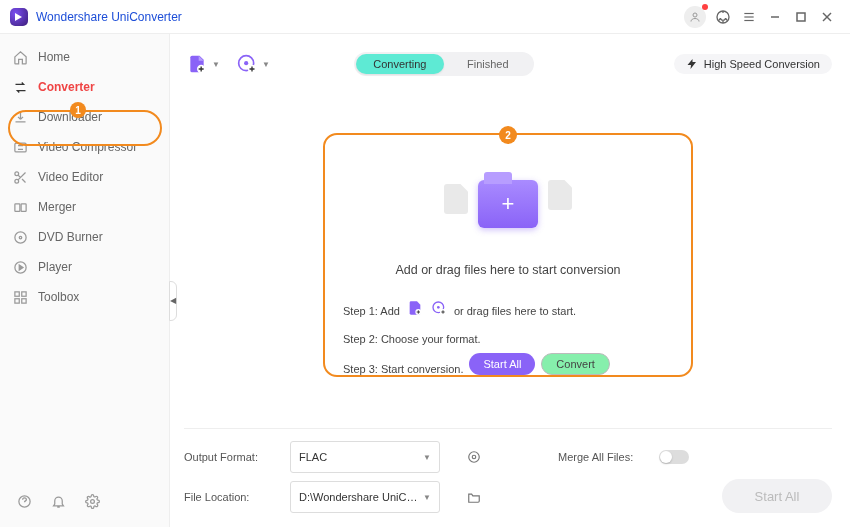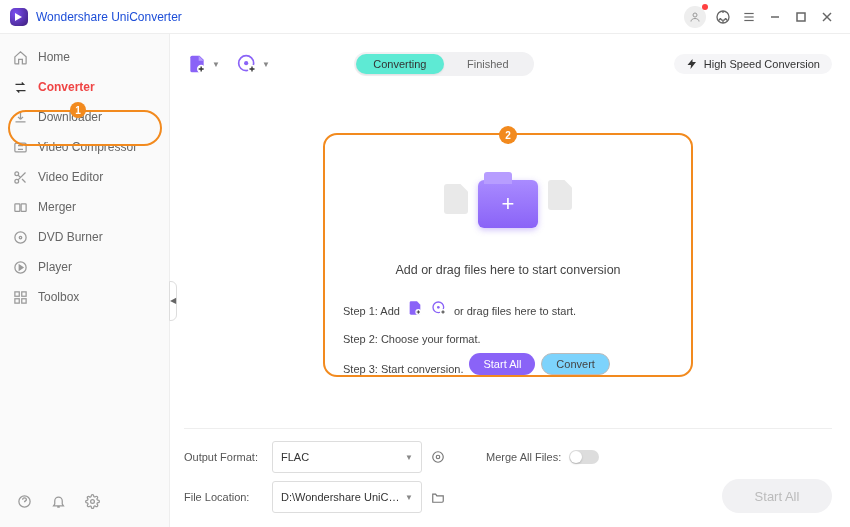--- a/index.html
+++ b/index.html
@@ -38,23 +38,23 @@
 .folder-bg svg { position:absolute; }
 .folder { width:60px; height:48px; background:linear-gradient(#a98bff,#8a63f7); border-radius:6px; position:relative; display:flex; align-items:center; justify-content:center; box-shadow:0 2px 6px rgba(120,80,240,.35); }
 .folder::before { content:''; position:absolute; top:-8px; left:6px; width:28px; height:12px; background:#b79dff; border-radius:3px 3px 0 0; }
 .folder .plus { color:#fff; font-size:22px; font-weight:300; }
 .dz-text { text-align:center; font-size:12.5px; color:#444; margin-top:4px; }
 .steps { margin-top:20px; font-size:11px; color:#444; }
 .steps .row { display:flex; align-items:flex-end; gap:6px; margin-bottom:8px; min-height:20px; }
 .steps .mini-ico { width:18px; height:18px; display:inline-flex; align-items:center; justify-content:center; }
 .btn { height:22px; padding:0 14px; border-radius:11px; font-size:11px; cursor:pointer; display:inline-flex; align-items:center; }
 .btn-primary { background:#8a63f7; color:#fff; border:none; }
-.btn-outline { background:#7dd3fc; color:#444; border:1px solid #bbb; }
+.btn-outline { background:#86efac; color:#444; border:1px solid #bbb; }
 .bottom-bar { border-top:1px solid #eee; padding-top:12px; display:flex; flex-direction:column; gap:8px; font-size:11px; color:#555; }
-.b-row { display:flex; align-items:center; gap:8px; }
+.b-row { display:flex; align-items:center; gap:26px; }
 .b-label { width:80px; }
 .select { height:32px; width:150px; border:1px solid #ddd; border-radius:3px; background:#fff; display:flex; align-items:center; padding:0 8px; font-size:11px; color:#333; cursor:pointer; justify-content:space-between; }
 .select.wide { width:150px; }
 .icn-sm { width:16px; height:16px; display:inline-flex; align-items:center; justify-content:center; color:#666; cursor:pointer; }
 .toggle { width:30px; height:14px; background:#ddd; border-radius:7px; position:relative; cursor:pointer; }
 .toggle::after { content:''; position:absolute; left:1px; top:1px; width:12px; height:12px; background:#fff; border-radius:50%; box-shadow:0 1px 2px rgba(0,0,0,.2); }
 .startall-bottom { margin-left:auto; width:110px; height:34px; background:#f1f1f3; color:#bbb; border-radius:17px; display:flex; align-items:center; justify-content:center; font-size:13px; cursor:not-allowed; position:absolute; right:0; bottom:0; }
 svg { display:block; }
 </style>
 </head>

